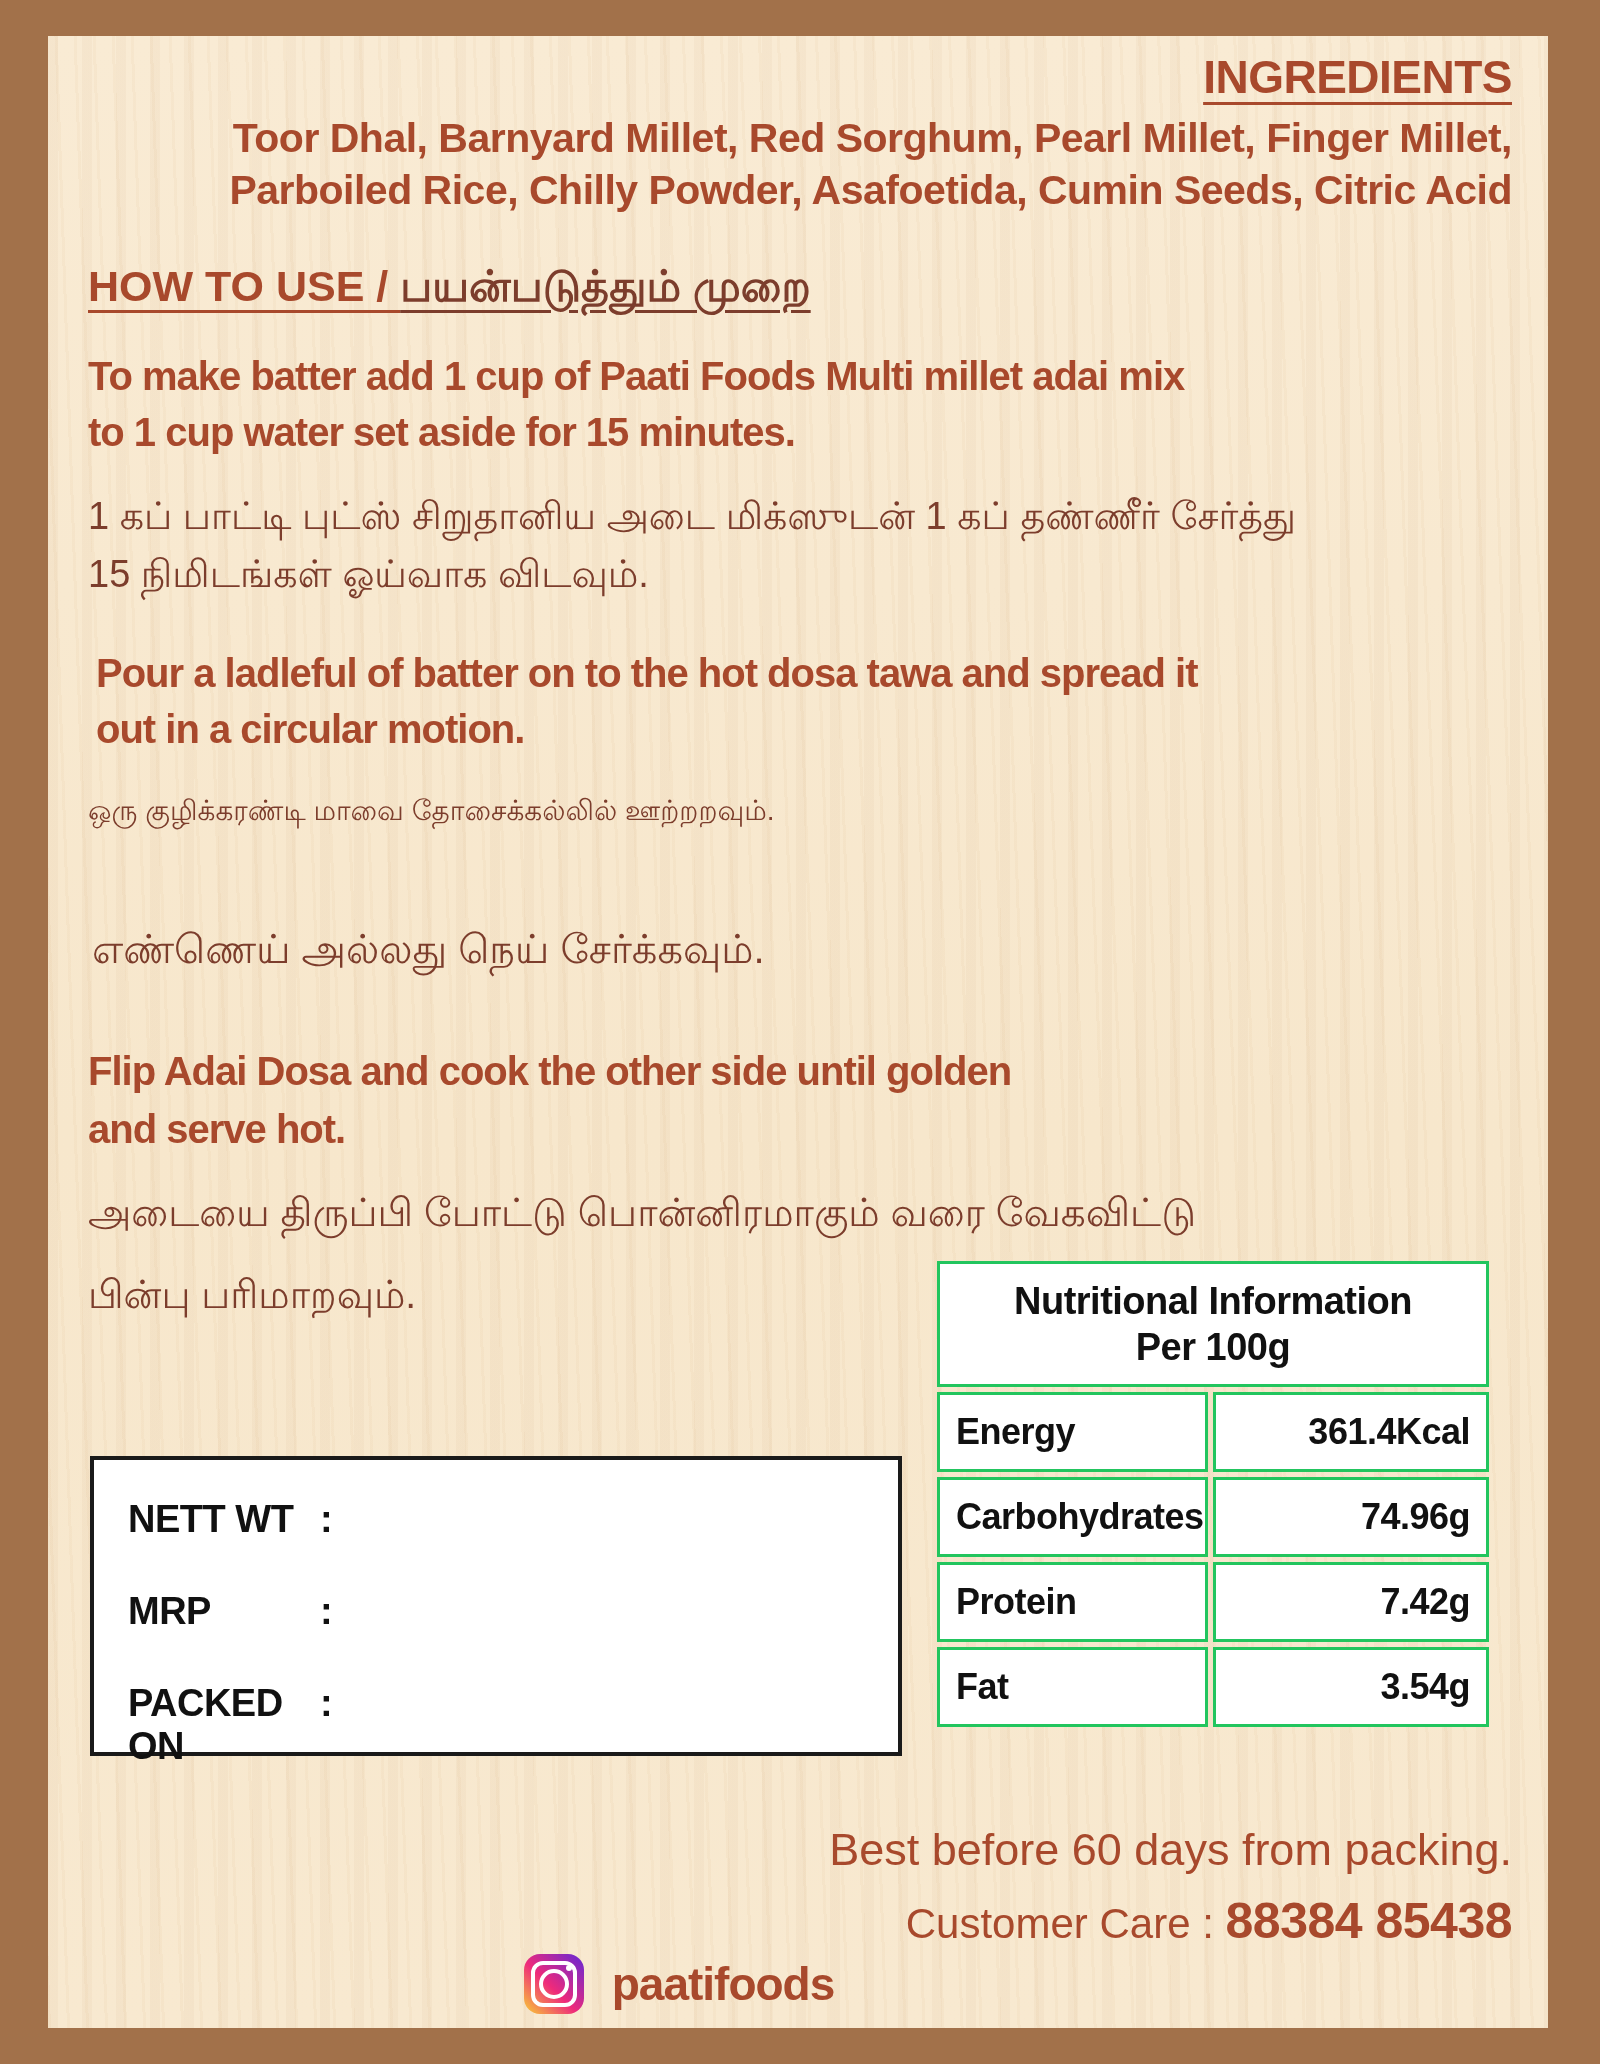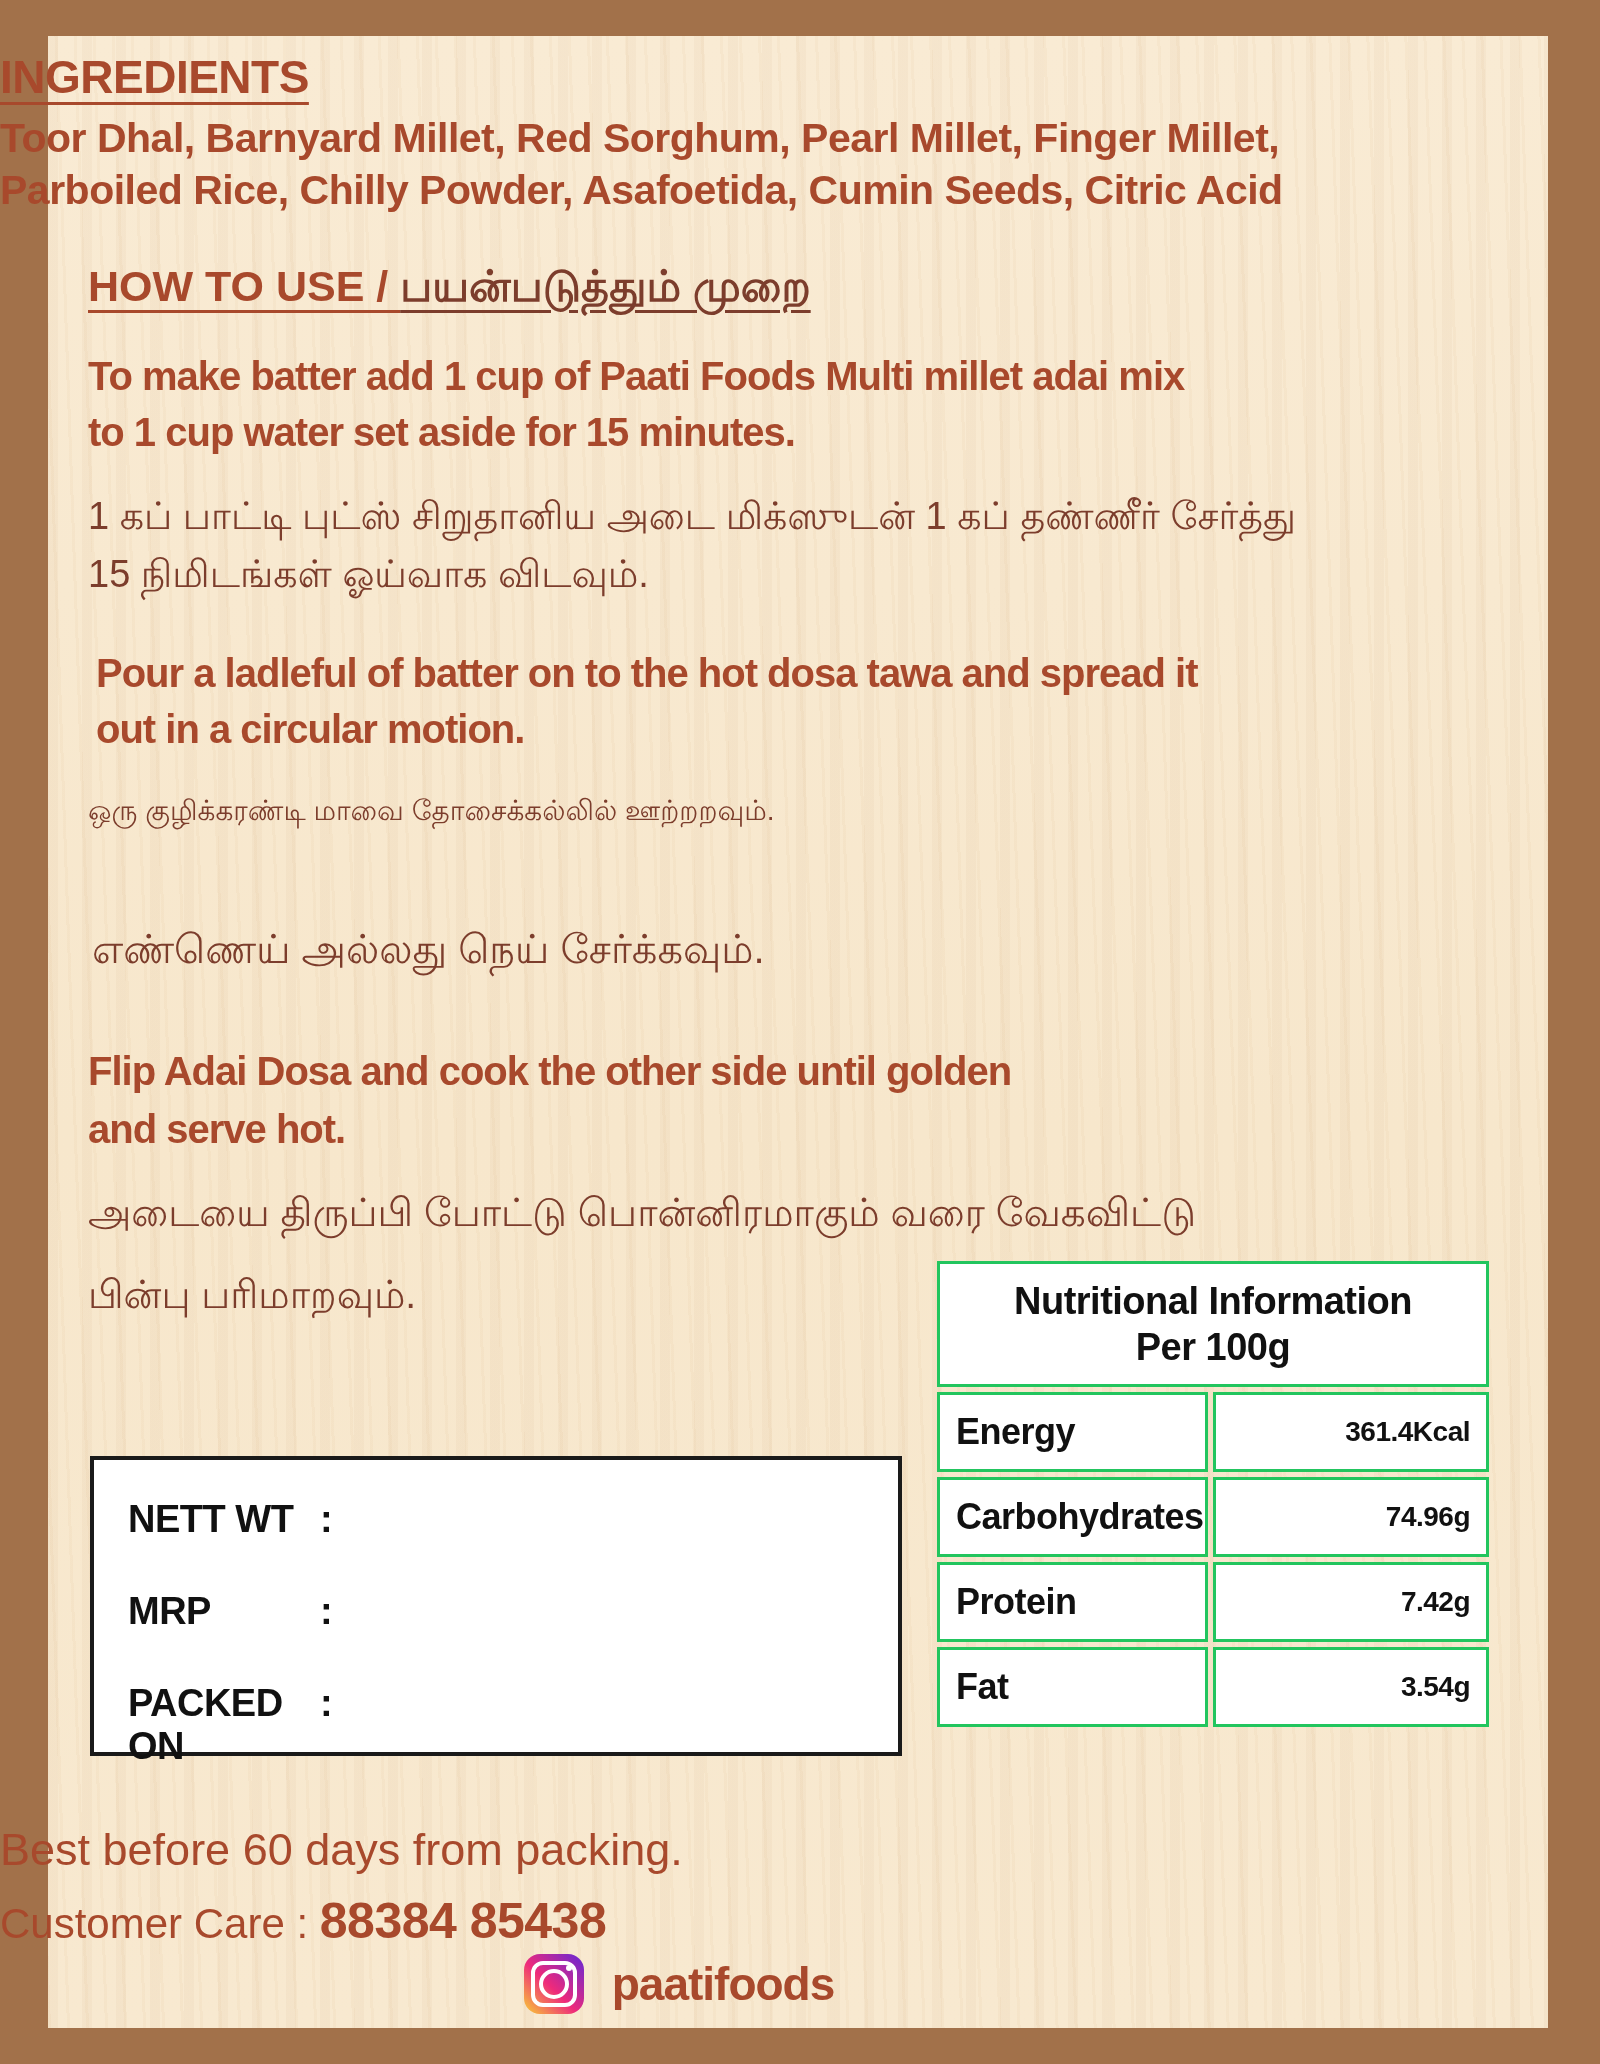--- a/index.html
+++ b/index.html
@@ -12,21 +12,21 @@
   }
   .content{
     position:absolute;
     left:48px;top:36px;width:1500px;height:1992px;
     background:
       repeating-linear-gradient(90deg, rgba(196,152,108,0.07) 0 10px, rgba(255,255,255,0) 10px 34px),
       repeating-linear-gradient(88deg, rgba(222,186,140,0.10) 0 3px, rgba(255,255,255,0) 3px 19px),
       linear-gradient(180deg,#f9ebd4 0%,#f7e7cc 55%,#f8e9d0 100%);
   }
   .abs{position:absolute;}
-  .center{left:0;width:1512px;text-align:left;}
+  .center{left:0;width:1512px;text-align:right;}
   .red{color:#a8492c;}
   .tamil{color:#7c3d2c;}
   .en-b{font-weight:bold;letter-spacing:-1px;}
   .nowrap{white-space:nowrap;}
   .ul{text-decoration:underline;text-decoration-thickness:3px;text-underline-offset:9px;}
 
   .ingredients-title{top:50px;font-size:46px;font-weight:bold;letter-spacing:-0.5px;}
   .ingredients-text{top:112px;font-size:41px;font-weight:bold;letter-spacing:-0.5px;line-height:52px;}
 
   .how-heading{top:262px;left:88px;font-size:43px;font-weight:bold;}
@@ -48,21 +48,21 @@
     border-collapse:separate;border-spacing:5px;
   }
   .nutri td{
     background:#ffffff;border:3px solid #22c55e;
     color:#111;font-weight:bold;letter-spacing:-0.5px;
   }
   .nutri .hd{
     text-align:center;font-size:38px;line-height:46px;height:118px;
   }
   .nutri .lbl{width:240px;font-size:36px;padding-left:16px;height:72px;}
-  .nutri .val{width:308px;font-size:28px;text-align:right;padding-right:16px;height:72px;}
+  .nutri .val{width:308px;font-size:36px;text-align:right;padding-right:16px;height:72px;}
 
   
   .packbox{
     left:90px;top:1456px;width:812px;height:300px;
     background:#ffffff;border:4px solid #1a1a1a;box-sizing:border-box;
     padding:38px 0 0 34px;
   }
   .packrow{display:flex;height:92px;color:#111;font-size:38px;font-weight:bold;letter-spacing:-0.5px;}
   .packrow .pl{width:192px;}
   .packrow .pc{width:40px;}

